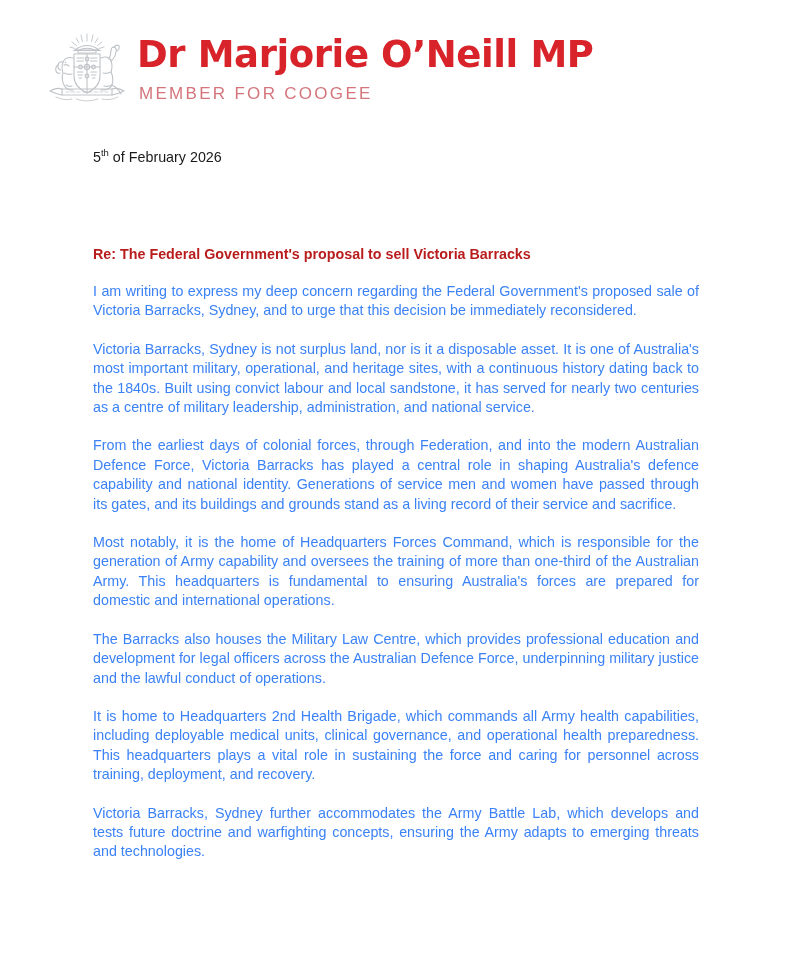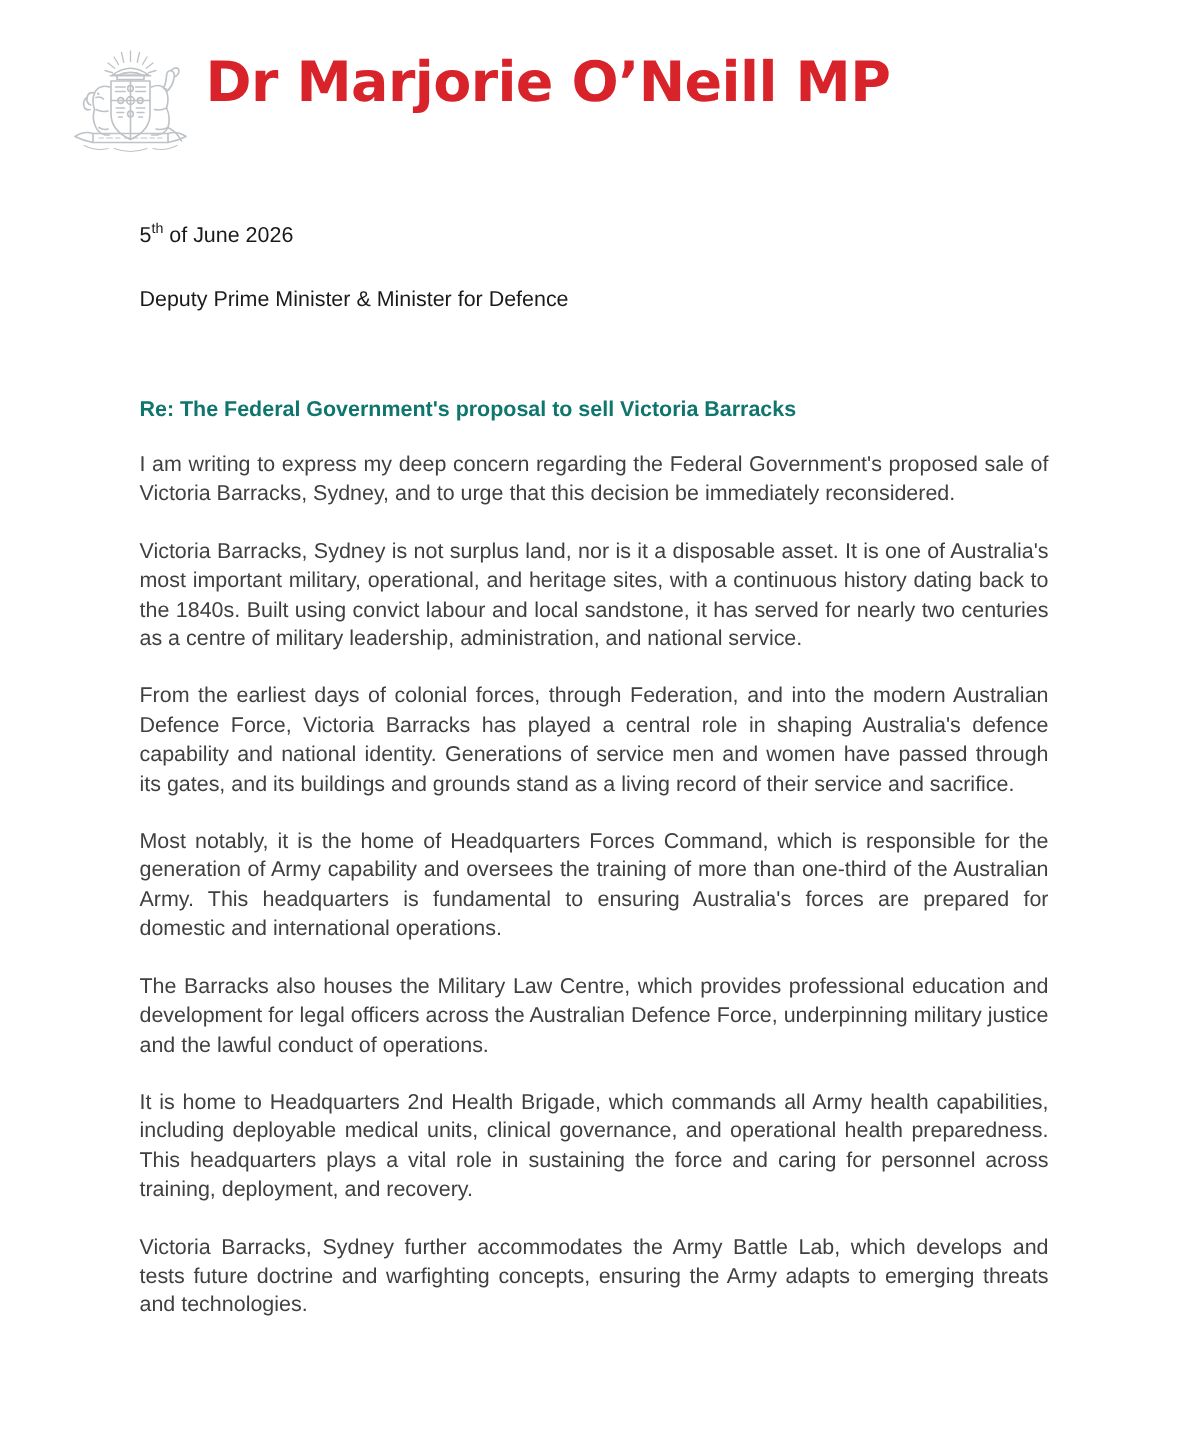--- a/index.html
+++ b/index.html
@@ -90,29 +90,29 @@
     line-height: 0;
   }
   .gap-sm { height: 18px; }
   .gap-md { height: 24px; }
   .gap-lg { height: 36px; }
 
   .subject {
     font-size: 14.3px;
     line-height: 19px;
     font-weight: bold;
-    color: #0f766e;
+    color: #b91c1c;
     margin: 0;
     white-space: nowrap;
   }
 
   .para {
     font-size: 14.3px;
     line-height: 19.4px;
-    color: #404040;
+    color: #3b82f6;
     text-align: justify;
     margin: 0 0 19px 0;
     hyphens: none;
   }
   .para:last-child { margin-bottom: 0; }
 </style>
 </head>
 <body>
 
 <div class="page">
@@ -187,31 +187,31 @@
 
           <path d="M14 66 Q22 70 30 68" stroke-width="0.8"></path>
           <path d="M34 68 Q45 72 56 68" stroke-width="0.8"></path>
           <path d="M60 68 Q68 70 76 66" stroke-width="0.8"></path>
         </g>
       </svg>
     </div>
 
     <div class="letterhead-text">
       <div class="lh-name">Dr Marjorie O’Neill MP</div>
+      <div class="lh-sub">MEMBER FOR COOGEE</div>
     </div>
 
   </div>
 
   <div class="letter-body">
 
-    <p class="ln"><span>5</span><sup>th</sup><span> of June 2026</span></p>
+    <p class="ln"><span>5</span><sup>th</sup><span> of February 2026</span></p>
 
     <div class="gap-md"></div>
 
-    <p class="ln">Deputy Prime Minister &amp; Minister for Defence</p>
 
     <div class="gap-lg"></div>
 
 
     <div class="gap-sm"></div>
 
     <p class="subject">Re: The Federal Government's proposal to sell Victoria Barracks</p>
 
     <div class="gap-sm"></div>
 

